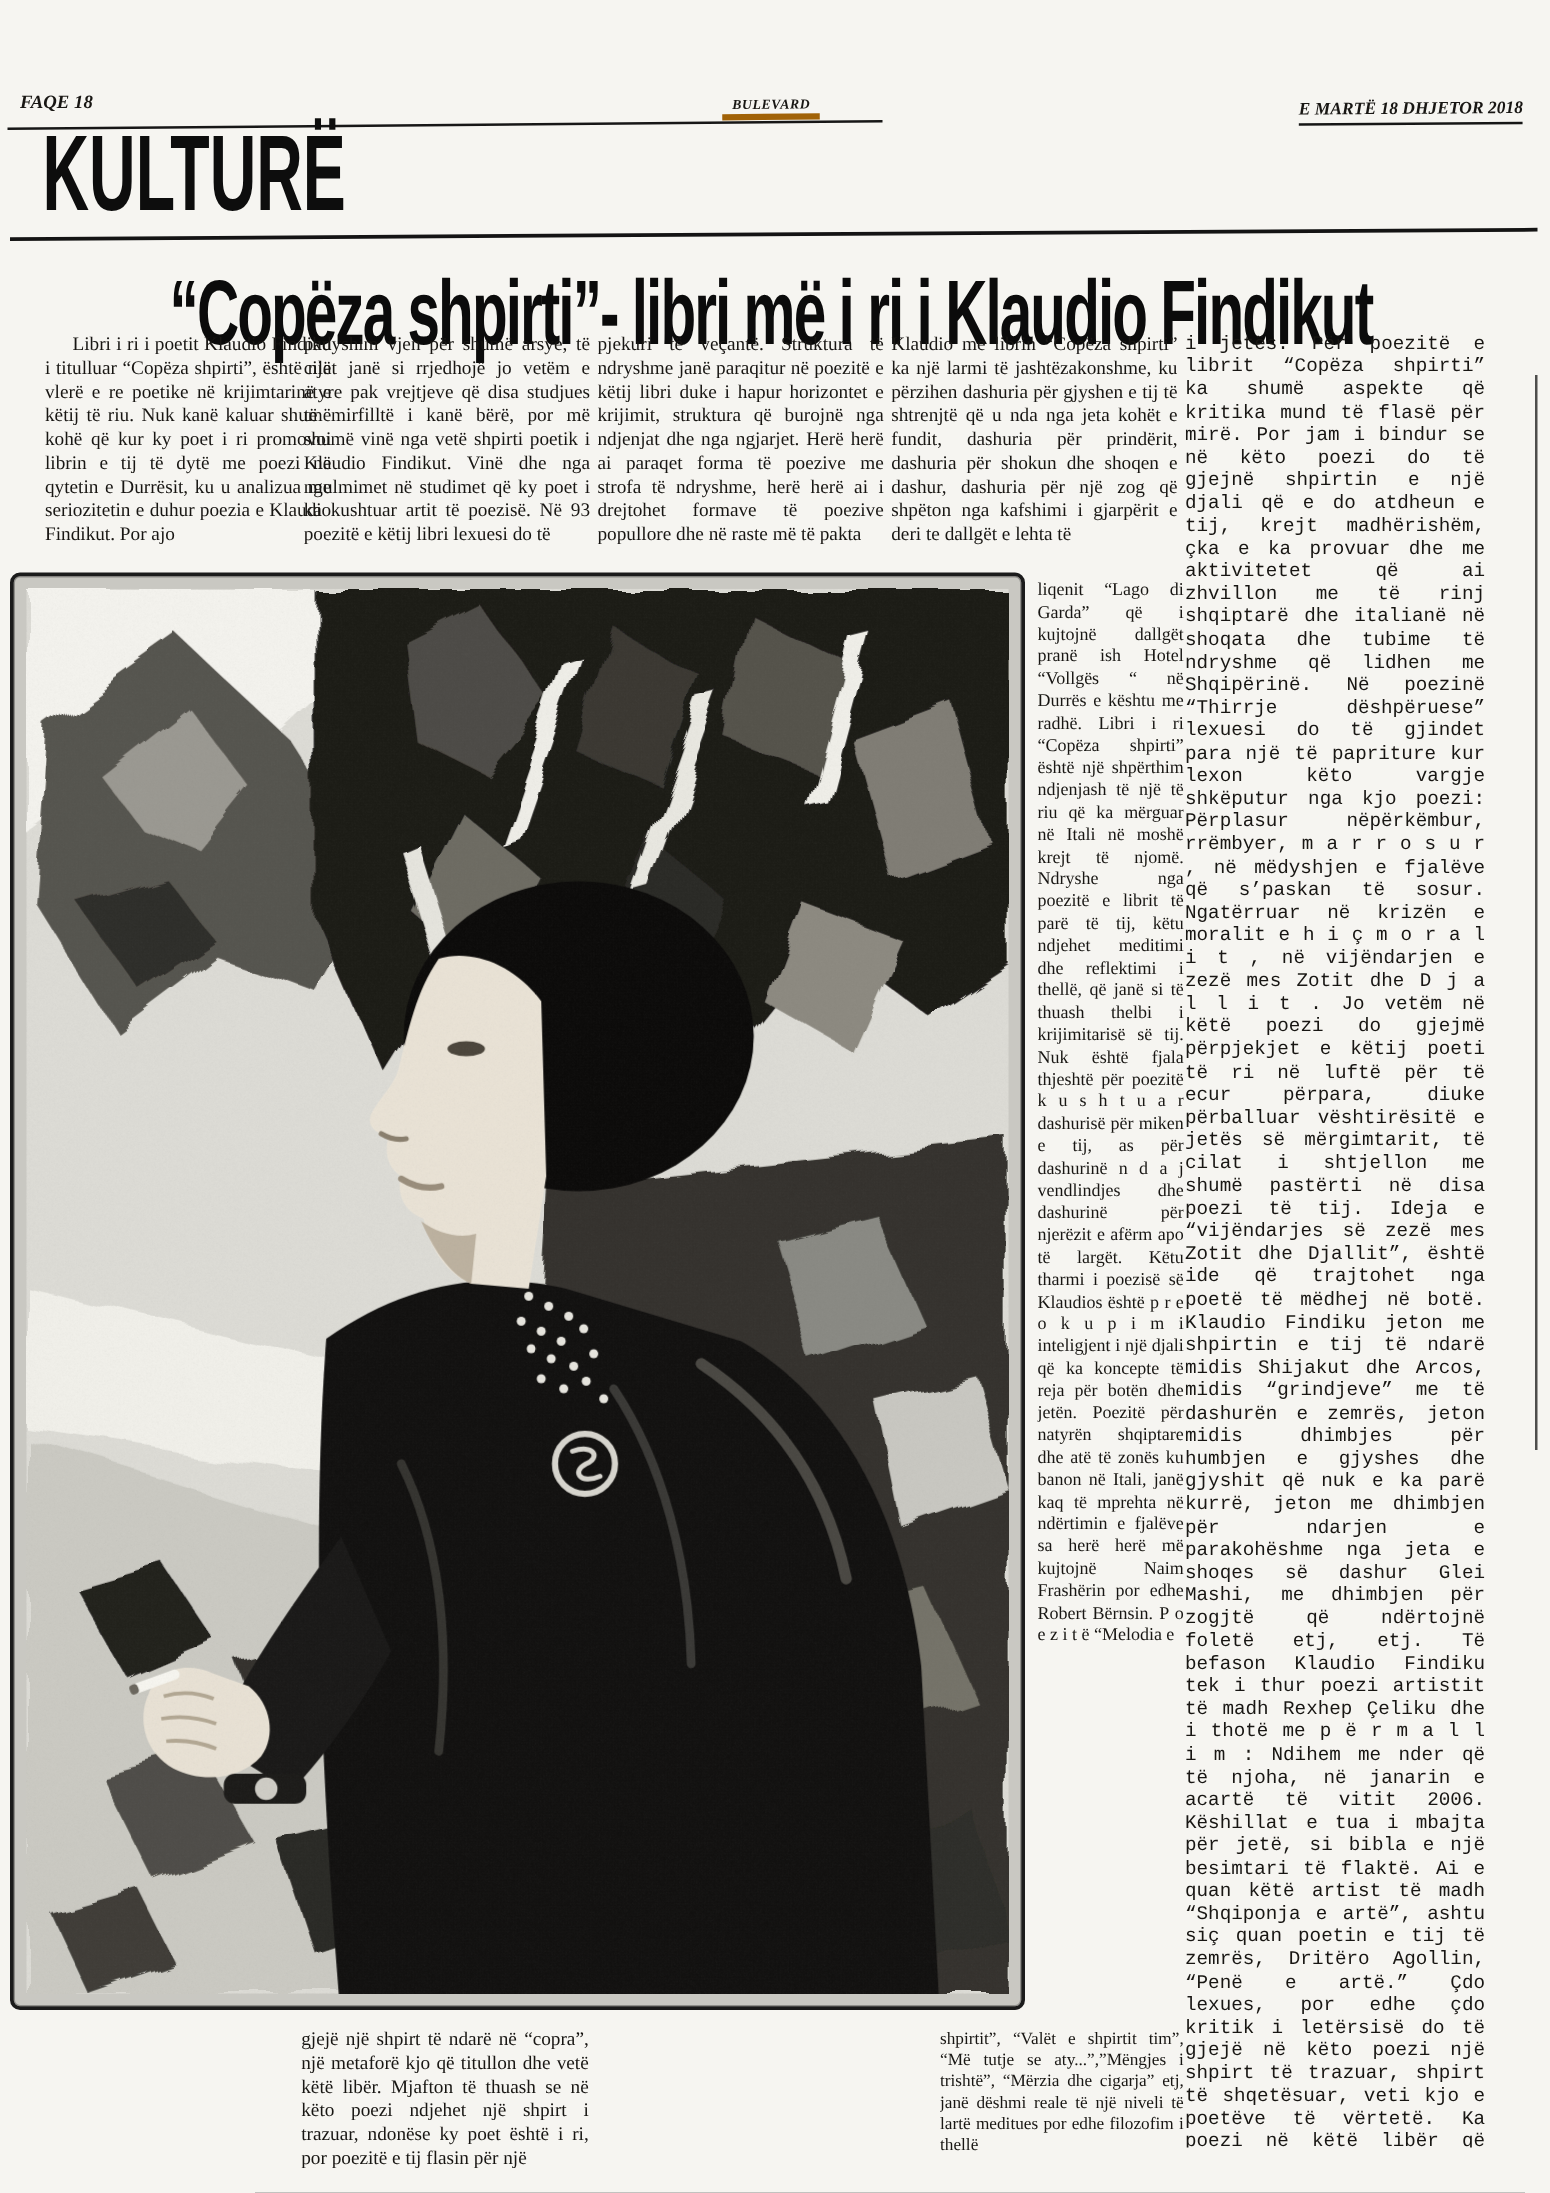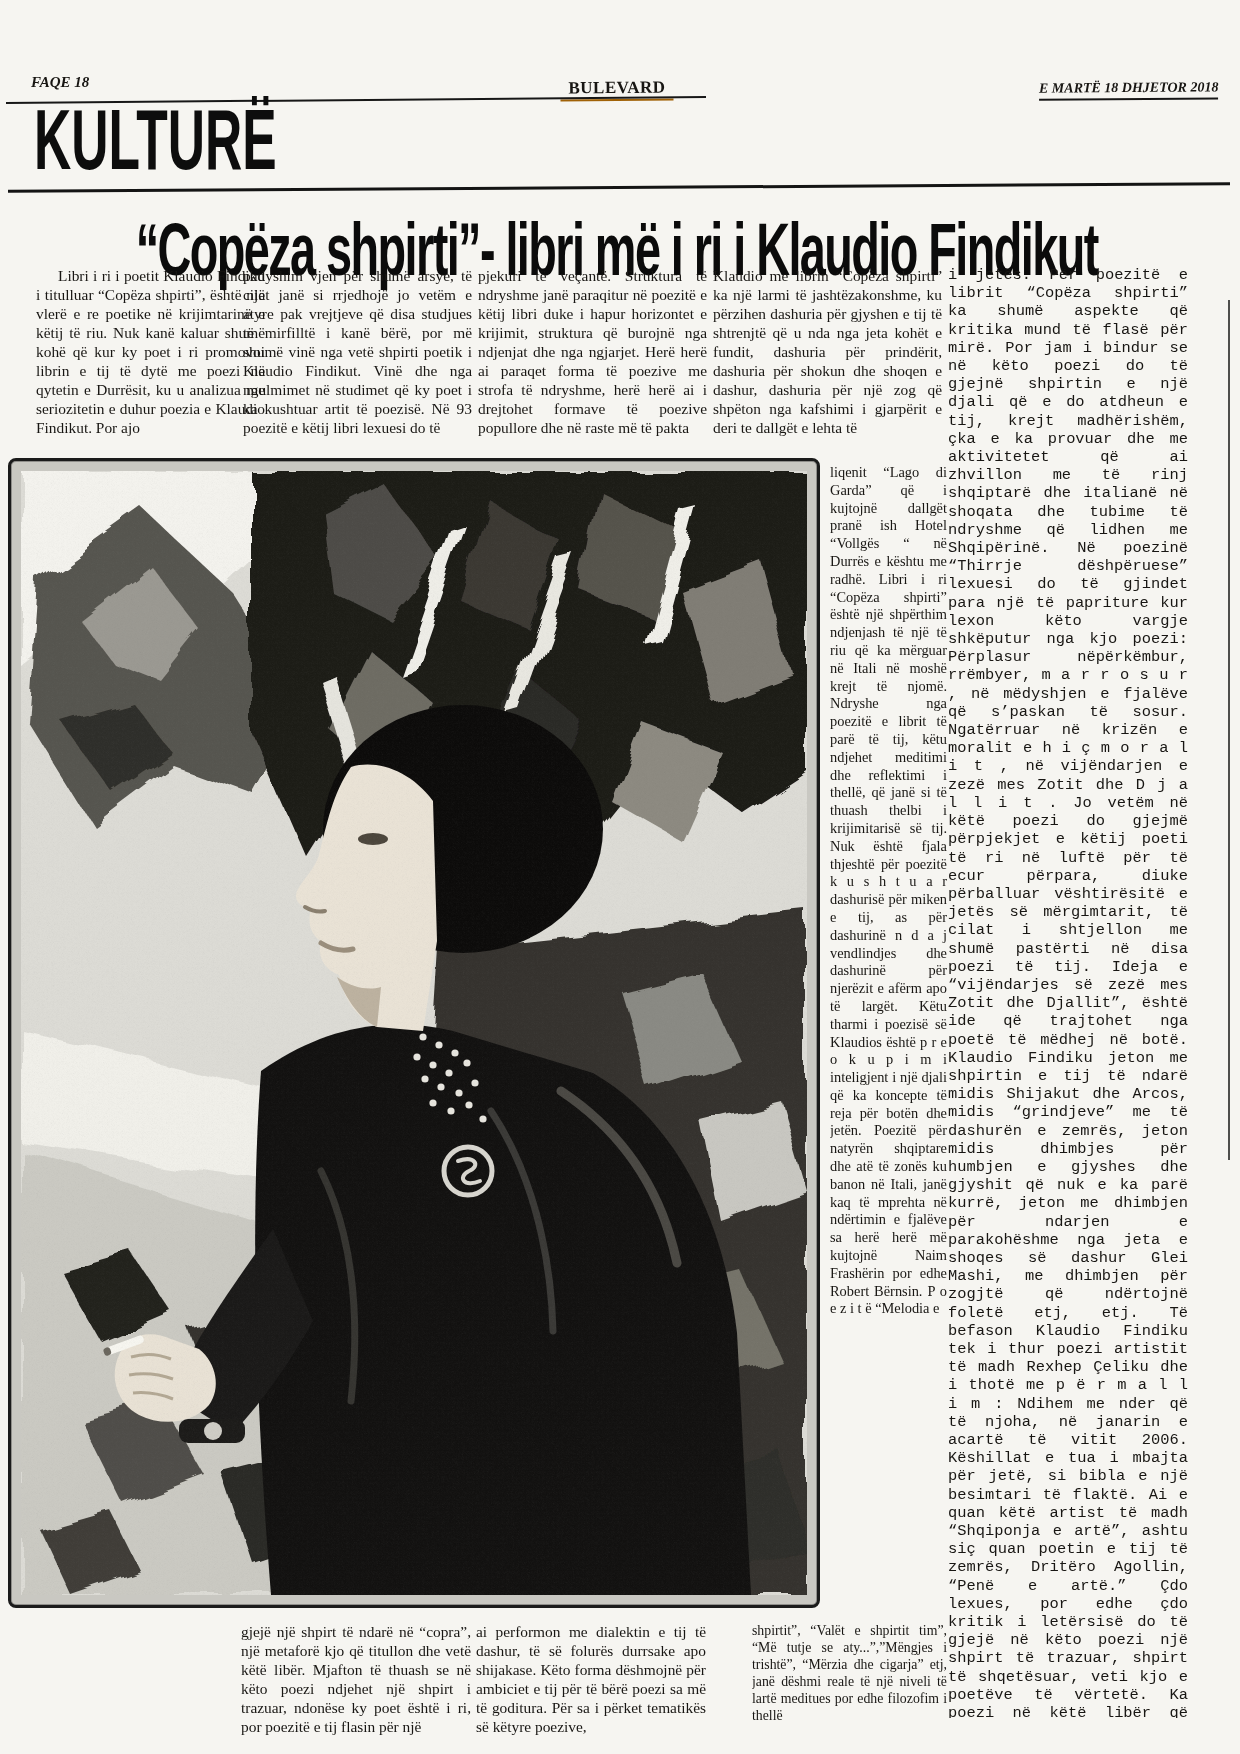--- a/index.html
+++ b/index.html
@@ -3,24 +3,24 @@
 <meta charset="utf-8">
 <style>
   html,body{margin:0;padding:0;background:#9a9a98;}
   .page{
     position:relative;width:1240px;height:1754px;margin:0 auto;
     background:#f6f5f1;overflow:hidden;color:#181613;
     font-family:"Liberation Serif", serif;
   }
   
   .header-row{position:absolute;top:72px;left:16px;right:22px;height:28px;}
-  .page-label{position:absolute;left:0;top:2px;font-style:italic;font-weight:bold;font-size:15px;margin-left:15px;}
+  .page-label{position:absolute;left:0;top:2px;font-style:italic;font-weight:bold;font-size:15px;}
   .masthead{position:absolute;left:50%;top:6px;transform:translateX(-50%) rotate(-0.5deg);
-    font-weight:bold;font-size:17px;letter-spacing:.5px;
-    border-bottom:2px solid #a16207;padding:0 8px 1px;}
+    font-style:italic;font-weight:bold;font-size:11px;letter-spacing:.5px;
+    border-bottom:5px solid #a16207;padding:0 8px 1px;}
   .issue-date{position:absolute;right:0;top:8px;font-style:italic;font-weight:bold;font-size:14px;
     border-bottom:2px solid #161616;padding-bottom:2px;transform:rotate(-0.4deg);}
   .header-rule{position:absolute;top:99px;left:6px;width:700px;height:2px;background:#171717;transform:rotate(-0.5deg);}
   
   .kulture{position:absolute;top:100px;left:34px;
     font-family:"Liberation Sans", sans-serif;font-weight:bold;font-size:86px;line-height:.92;
     letter-spacing:0;transform:scale(.60,1.0);transform-origin:left top;color:#0d0d0d;}
   .section-rule{position:absolute;top:186px;left:8px;right:10px;height:3px;background:#141414;transform:rotate(-0.35deg);}
   
   .headline{position:absolute;top:208px;left:0;width:100%;margin:0;text-align:left;}
@@ -182,18 +182,17 @@
         <path d="M437,690 C454,684 460,695 448,700 C436,706 443,717 459,710" fill="none" stroke="#d8d6cf" stroke-width="4" stroke-linecap="round"></path>
       </g>
 
       <rect width="786" height="1124" filter="url(#grain)" opacity="0.5"></rect>
     </svg>
   </figure>
 
   <div class="bodytext col-narrow">liqenit “Lago di Garda” që i kujtojnë dallgët pranë ish Hotel “Vollgës “ në Durrës e kështu me radhë. Libri i ri “Copëza shpirti” është një shpërthim ndjenjash të një të riu që ka mërguar në Itali në moshë krejt të njomë. Ndryshe nga poezitë e librit të parë të tij, këtu ndjehet meditimi dhe reflektimi i thellë, që janë si të thuash thelbi i krijimitarisë së tij. Nuk është fjala thjeshtë për poezitë k u s h t u a r dashurisë për miken e tij, as për dashurinë n d a j vendlindjes dhe dashurinë për njerëzit e afërm apo të largët. Këtu tharmi i poezisë së Klaudios është p r e o k u p i m i inteligjent i një djali që ka koncepte të reja për botën dhe jetën. Poezitë për natyrën shqiptare dhe atë të zonës ku banon në Itali, janë kaq të mprehta në ndërtimin e fjalëve sa herë herë më kujtojnë Naim Frashërin por edhe Robert Bërnsin. P o e z i t ë “Melodia e</div>
 
   <div class="bodytext col-bottom" id="bcol2">gjejë një shpirt të ndarë në “copra”, një metaforë kjo që titullon dhe vetë këtë libër. Mjafton të thuash se në këto poezi ndjehet një shpirt i trazuar, ndonëse ky poet është i ri, por poezitë e tij flasin për një</div>
-  <div class="bodytext col-bottom" id="bcol3">ai performon me dialektin e tij të dashur, të së folurës durrsake apo shijakase. Këto forma dëshmojnë për ambiciet e tij për të bërë poezi sa më të goditura.  Për sa i përket tematikës së këtyre poezive,</div>
   <div class="bodytext col-bottom" id="bcol4">shpirtit”, “Valët e shpirtit tim”, “Më tutje se aty...”,”Mëngjes i trishtë”, “Mërzia dhe cigarja” etj, janë dëshmi reale të një niveli të lartë meditues por edhe filozofim i thellë</div>
 
   <div class="right-edge-rule"></div>
 
 </div>
 
 </body></html>

